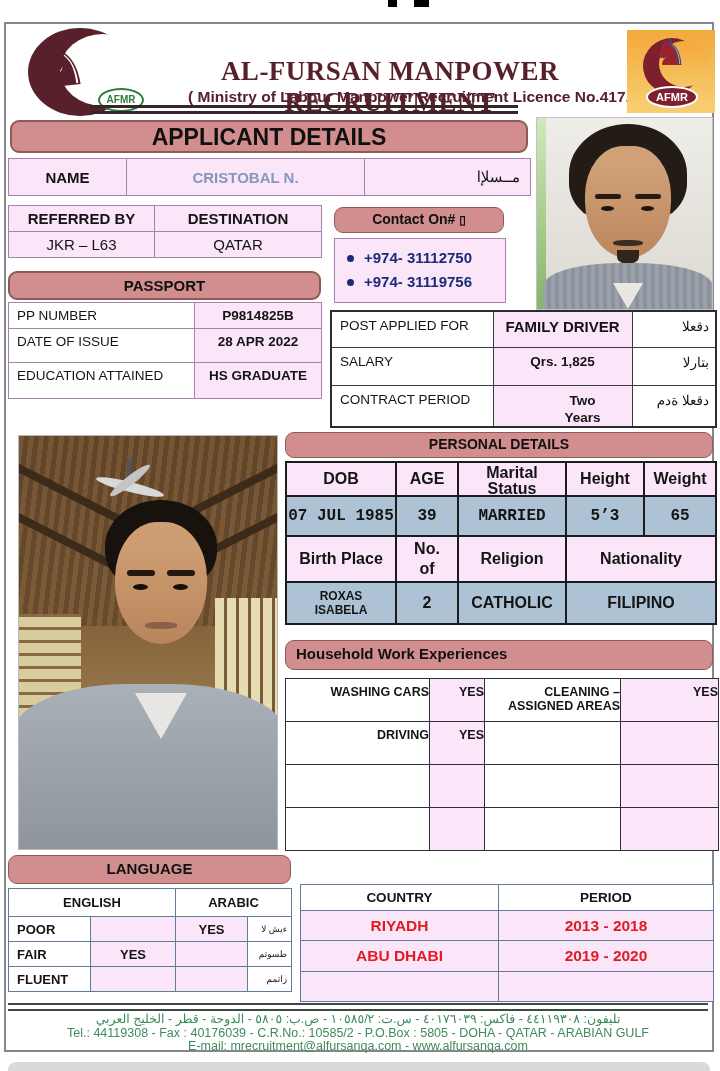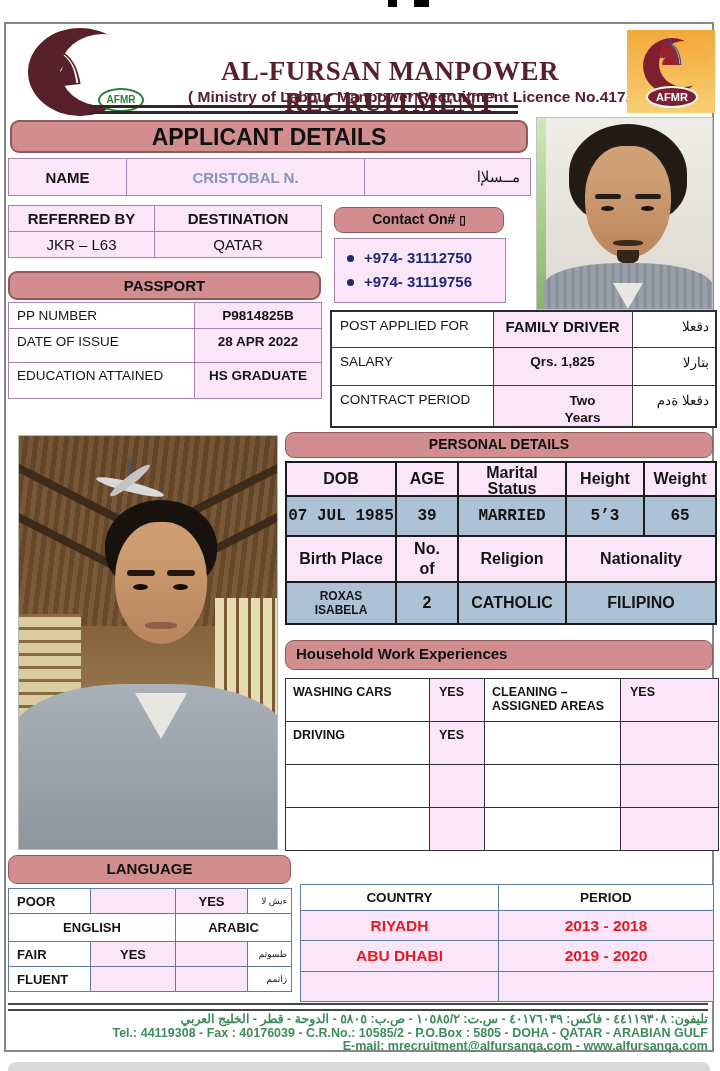--- a/index.html
+++ b/index.html
@@ -48,21 +48,21 @@
   .passp td.lab{background:#fff; text-align:left; padding-left:8px; vertical-align:top; padding-top:5px; font-weight:500;}
   .passp td.val{background:var(--pink); text-align:center; font-weight:bold; vertical-align:top; padding-top:5px;}
   .postt td{border:1.5px solid #3a3a42; font-size:13.5px; vertical-align:top; padding-top:6px;}
   .postt{border:2px solid #2c2c33;}
   .postt td.lab{background:#fff; text-align:left; padding-left:8px;}
   .postt td.val{background:var(--pink); text-align:center;}
   .postt td.ar{background:#fff; text-align:right; padding-right:6px; direction:rtl;}
   .pers td{border:2px solid #1c1c1c; text-align:center;}
   .pers td.hd{background:var(--pink); font-weight:bold; font-size:16px;}
   .pers td.vl{background:var(--bluegray); font-weight:bold; font-size:16px;}
-  .house td{border:1.5px solid #2e2e36; font-size:12.5px; font-weight:bold; text-align:left; vertical-align:top; padding:6px 12px 0 7px;}
+  .house td{border:1.5px solid #2e2e36; font-size:12.5px; font-weight:bold; text-align:right; vertical-align:top; padding:6px 0 0 7px;}
   .house td.c2,.house td.c4{background:var(--pink);}
   .house td.c1,.house td.c3{background:#fff;}
   .lang td,.lang th{border:1.3px solid #5f7b97; font-size:13px;}
   .lang th{background:#fff; font-weight:bold;}
   .lang td.lvl{background:#fff; font-weight:bold; text-align:left; padding-left:8px;}
   .lang td.yes{background:var(--pink); text-align:center; font-weight:bold;}
   .lang td.arb{background:#fff; text-align:right; padding-right:4px; font-size:9px; direction:rtl;}
   .prev td,.prev th{border:1.3px solid #5f7b97; text-align:center;}
   .prev th{background:#fff; font-size:13.5px; font-weight:bold;}
   .prev td{background:var(--pink); color:var(--red); font-weight:bold; font-size:15.5px;}
@@ -106,21 +106,21 @@
   .bigphoto .hair{position:absolute; left:86px; top:64px; width:112px; height:92px; background:#17120e; border-radius:50% 50% 44% 44%;}
   .bigphoto .face{position:absolute; left:96px; top:86px; width:92px; height:122px; background:linear-gradient(180deg,#cf9d72 20%,#b8855c); border-radius:46% 46% 50% 50%;}
   .bigphoto .brow{position:absolute; width:28px; height:6px; background:#23180f; border-radius:4px; top:134px;}
   .bigphoto .eye{position:absolute; width:15px; height:6px; background:#180f09; border-radius:50%; top:148px;}
   .bigphoto .mouth{position:absolute; left:126px; top:186px; width:32px; height:7px; background:#8d5f4b; border-radius:40%;}
   .bigphoto .shirt{position:absolute; left:-8px; bottom:-10px; width:276px; height:175px; background:linear-gradient(180deg,#aab0b7,#8d939b); border-radius:42% 42% 0 0/30% 30% 0 0;}
   .bigphoto .collar{position:absolute; left:116px; bottom:110px; width:52px; height:46px; background:#e7e6e2; clip-path:polygon(50% 100%,0 0,100% 0);}
 
   
   .foot-line{left:8px; top:1003px; width:700px; height:8px; border-top:2.5px solid #3c4a42; border-bottom:2.5px solid #3c4a42;}
-  .foot-txt{left:8px; width:700px; text-align:right; color:var(--green); font-weight:bold;}
+  .foot-txt{left:8px; width:700px; text-align:center; color:var(--green); font-weight:normal;}
 
   .bottom-strip{position:absolute; left:8px; top:1062px; width:702px; height:9px; background:#dadada; border-radius:8px 8px 0 0;}
 </style>
 </head>
 <body>
 
 <div id="stage">
   <div class="topmark" style="left:388px; width:9px;"></div>
   <div class="topmark" style="left:414px; width:15px;"></div>
 
@@ -356,29 +356,29 @@
 
   <div class="bar" style="left:8px; top:855px; width:283px; height:29px; font-size:15px; line-height:25px; border-width:1.5px;">LANGUAGE</div>
   <table class="lang abs" style="left:8px; top:888px; width:283px;">
     <colgroup>
         <col style="width:82px">
         <col style="width:85px">
         <col style="width:72px">
         <col style="width:44px">
       </colgroup>
     <tbody>
-        <tr style="height:25px;">
+        <tr style="height:28px;">
+      <th colspan="2">ENGLISH</th>
+      <th colspan="2">ARABIC</th>
+    </tr>
+    <tr style="height:25px;">
       <td class="lvl">POOR</td>
       <td class="yes"></td>
       <td class="yes">YES</td>
       <td class="arb">ءيش لا</td>
-    </tr>
-    <tr style="height:28px;">
-      <th colspan="2">ENGLISH</th>
-      <th colspan="2">ARABIC</th>
     </tr>
     <tr style="height:25px;">
       <td class="lvl">FAIR</td>
       <td class="yes">YES</td>
       <td class="yes"></td>
       <td class="arb">طسوتم</td>
     </tr>
     <tr style="height:25px;">
       <td class="lvl">FLUENT</td>
       <td class="yes"></td>

